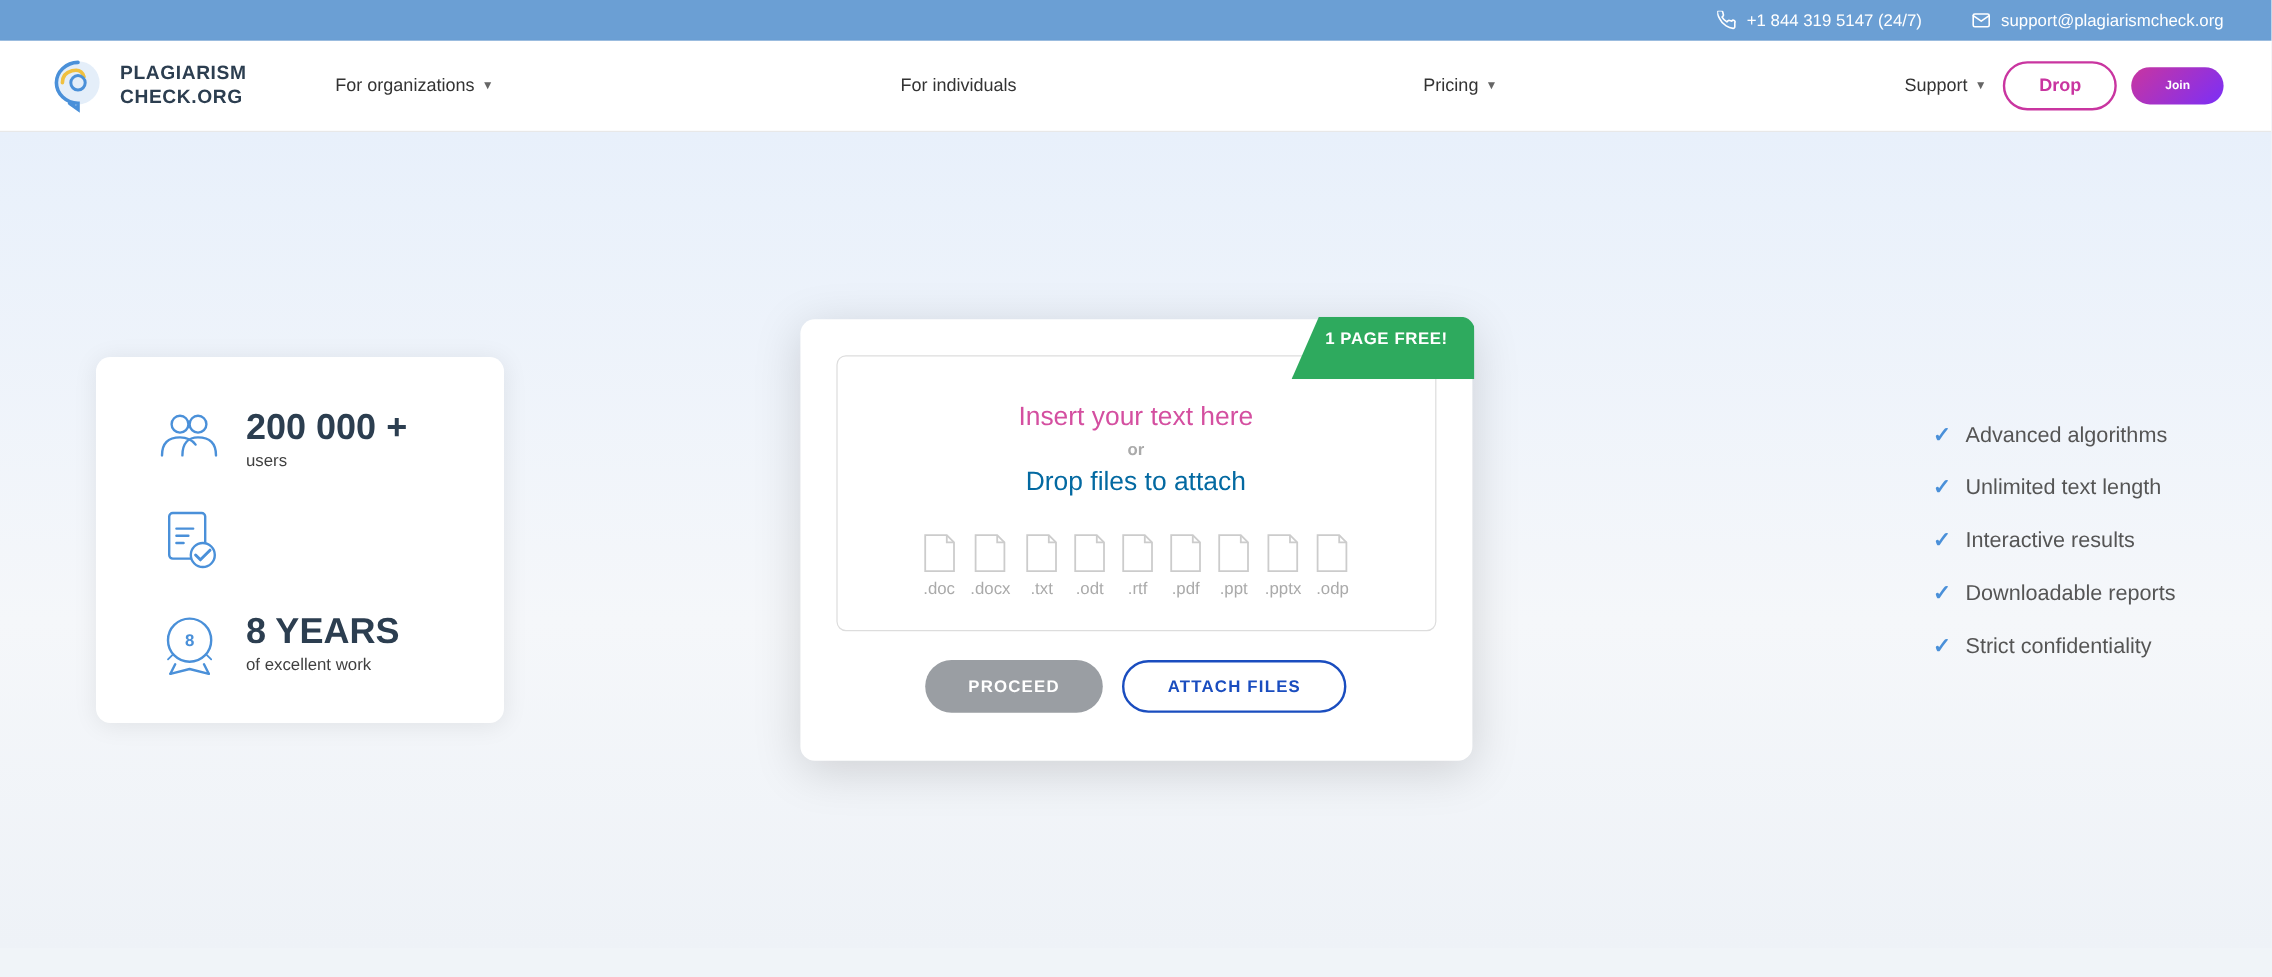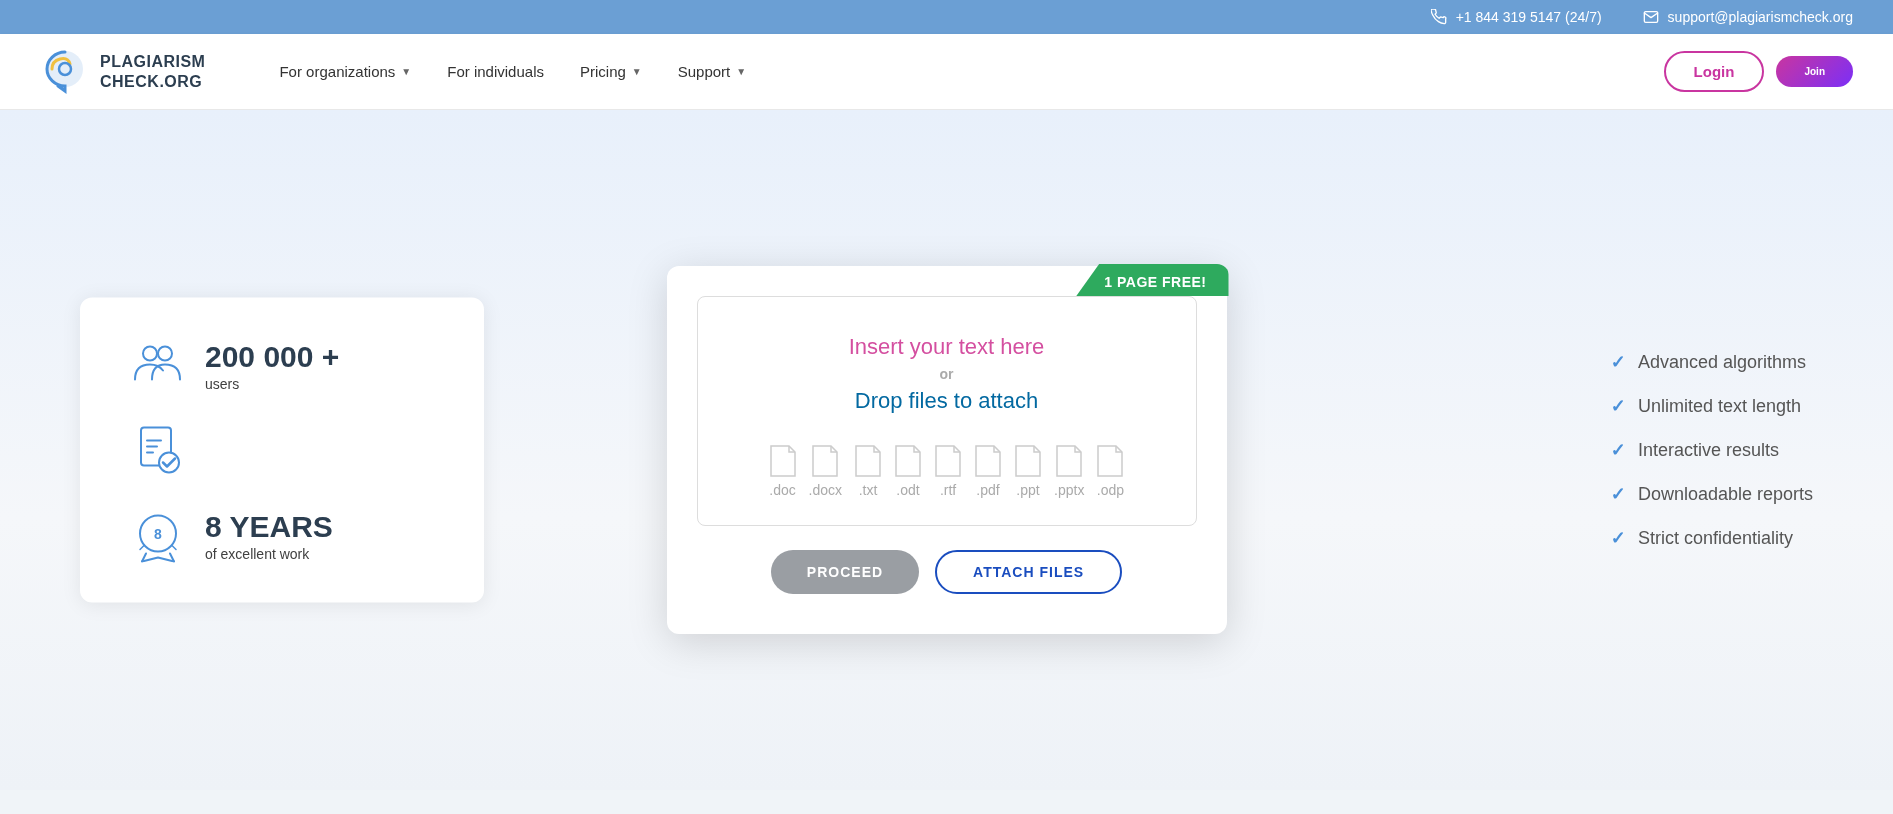--- a/index.html
+++ b/index.html
@@ -56,20 +56,21 @@
       font-weight: 700;
       color: #2c3e50;
       line-height: 1.2;
       letter-spacing: 0.5px;
     }
     .nav {
       display: flex;
       align-items: center;
       gap: 8px;
       flex: 1;
+      justify-content: space-between;
     }
     .nav-item {
       display: flex;
       align-items: center;
       gap: 4px;
       padding: 8px 14px;
       font-size: 15px;
       color: #333;
       cursor: pointer;
       text-decoration: none;
@@ -120,21 +121,21 @@
     
     .stats-card {
       position: absolute;
       left: 80px;
       top: 50%;
       transform: translateY(-50%);
       background: white;
       border-radius: 12px;
       padding: 40px 50px;
       box-shadow: 0 2px 20px rgba(0,0,0,0.08);
-      width: 404px;
+      width: 340px;
     }
     .stat-item {
       display: flex;
       align-items: center;
       gap: 20px;
       margin-bottom: 30px;
     }
     .stat-item:last-child { margin-bottom: 0; }
     .stat-icon {
       width: 55px;
@@ -166,21 +167,21 @@
       z-index: 2;
     }
     .free-badge {
       position: absolute;
       top: -2px;
       right: -2px;
       background: #2eaa5e;
       color: white;
       font-size: 14px;
       font-weight: 700;
-      padding: 10px 22px 6px 28px;
+      padding: 10px 22px 26px 28px;
       border-radius: 0 12px 0 0;
       clip-path: polygon(15% 0%, 100% 0%, 100% 100%, 0% 100%);
       letter-spacing: 0.5px;
     }
     .drop-zone {
       border: 1.5px solid #ddd;
       border-radius: 8px;
       min-height: 230px;
       display: flex;
       flex-direction: column;
@@ -330,21 +331,21 @@
       <span>Pricing</span>
       <span class="nav-chevron">▼</span>
     </a>
     <a class="nav-item" href="#">
       <span>Support</span>
       <span class="nav-chevron">▼</span>
     </a>
   </nav>
 
   <div class="header-actions">
-    <button class="btn-login">Login</button>
+    <button class="btn-login">Drop</button>
     <button class="btn-join">Join</button>
   </div>
 </header>
 
 <main class="main">
 
   <div class="stats-card">
 
     <div class="stat-item">
       <div class="stat-icon">

